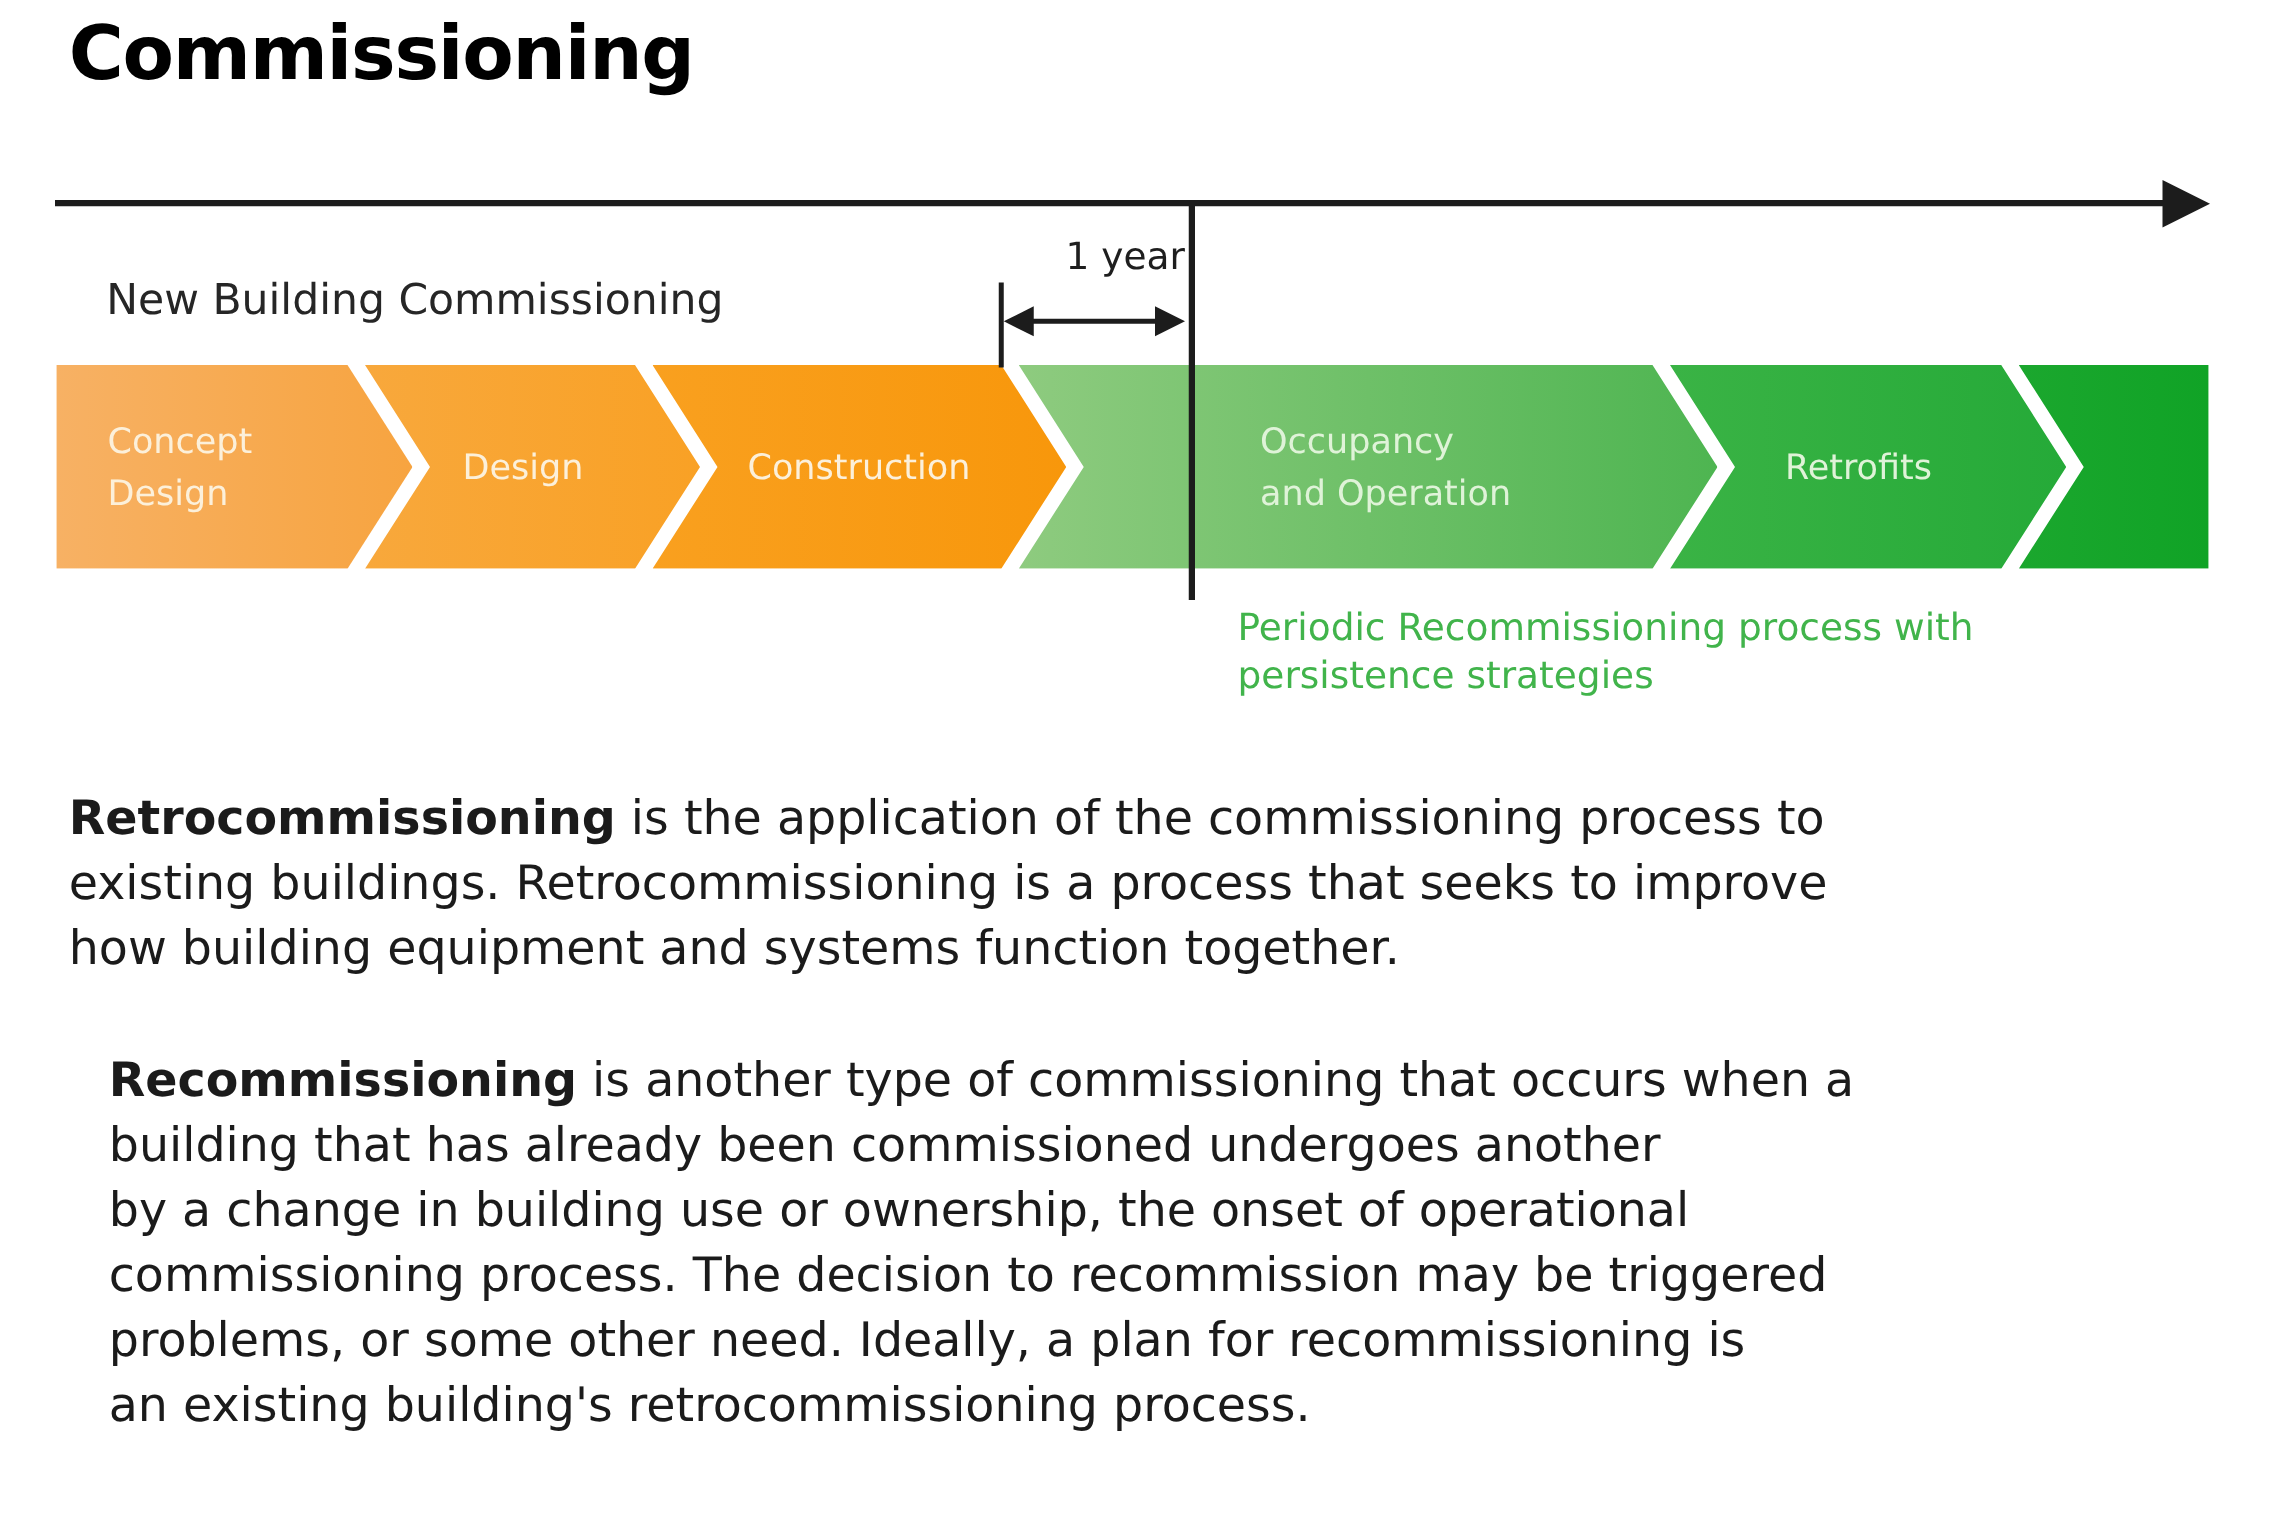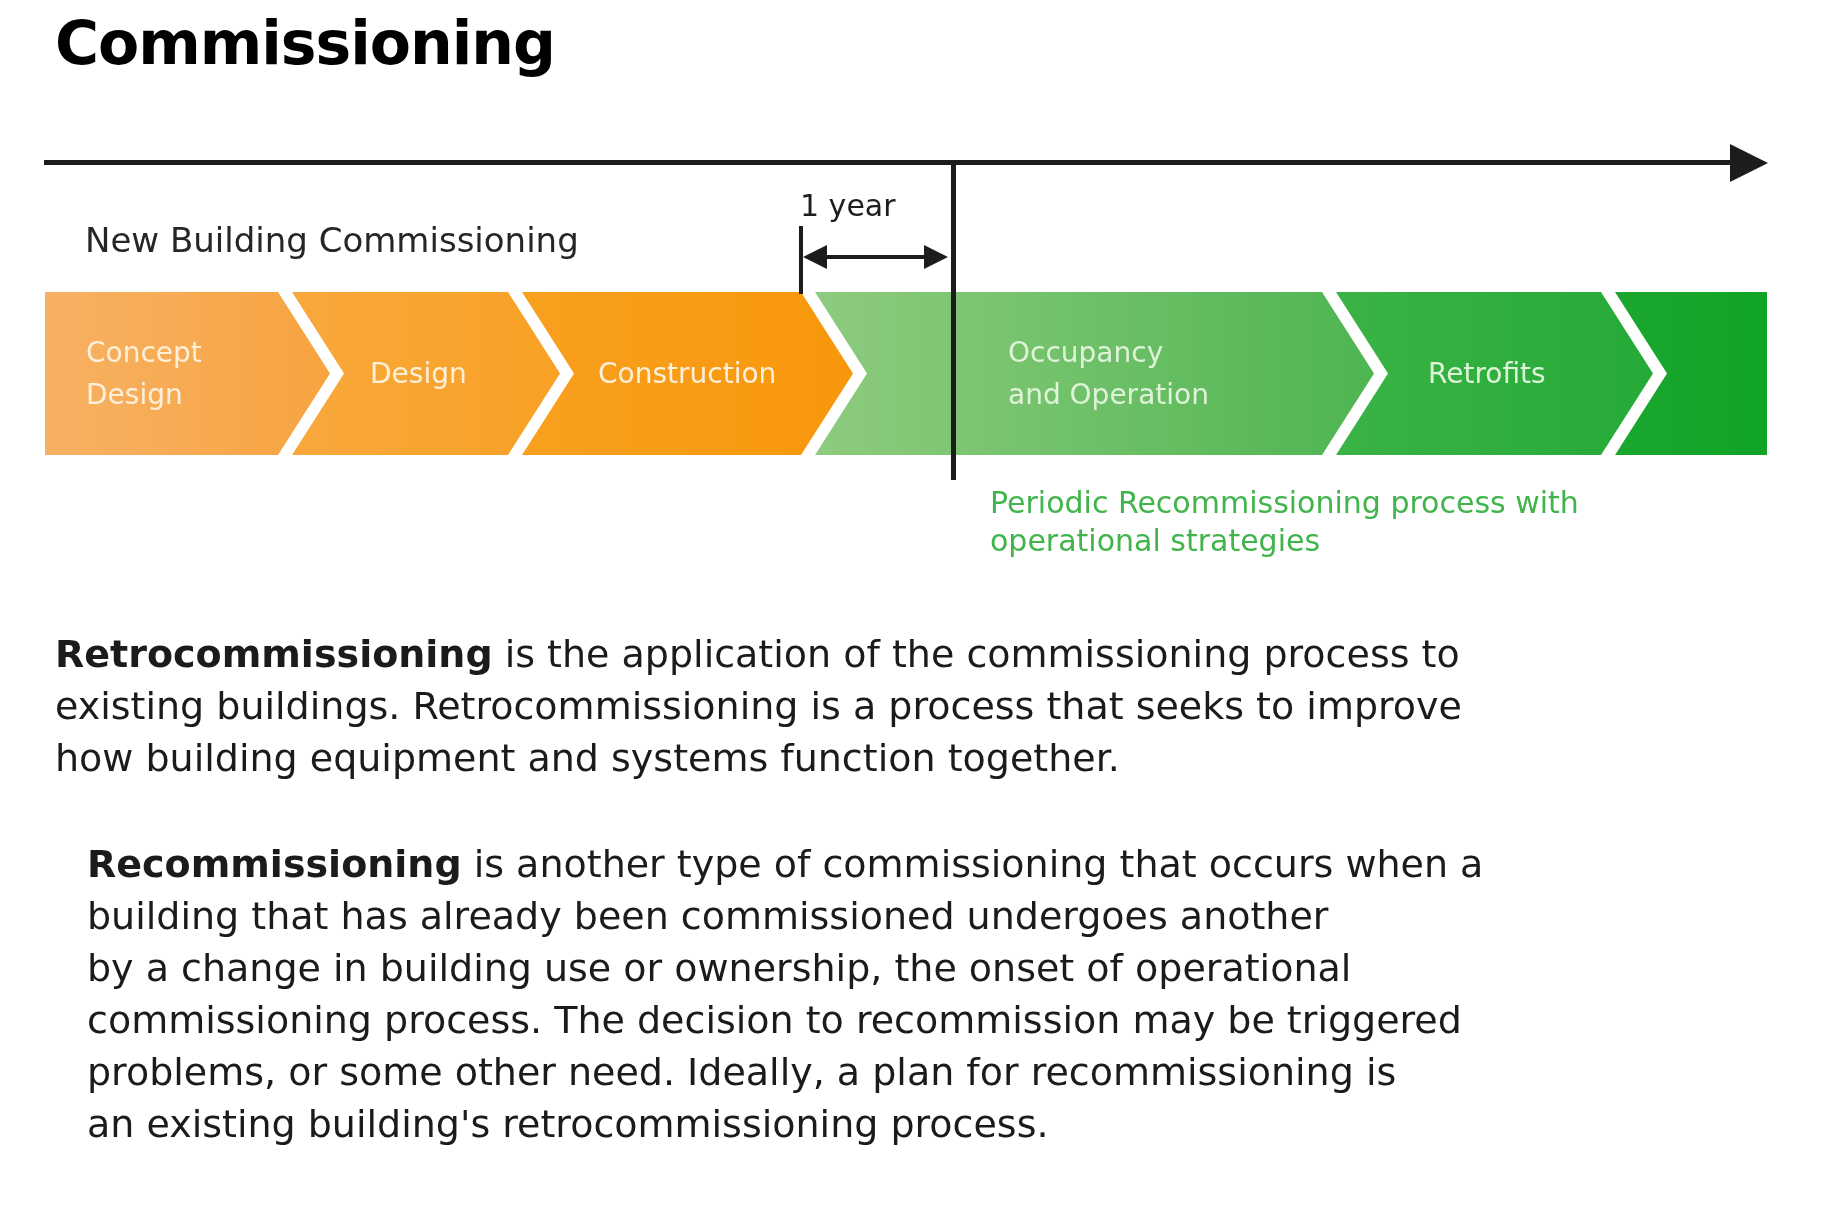--- a/index.html
+++ b/index.html
@@ -25,21 +25,21 @@
     position:absolute; left:803px; top:245px; width:0; height:0; z-index:3;
     border-right:24px solid #1c1c1c; border-top:12px solid transparent; border-bottom:12px solid transparent;
   }
   .yr-head-right{
     position:absolute; left:924px; top:245px; width:0; height:0; z-index:3;
     border-left:24px solid #1c1c1c; border-top:12px solid transparent; border-bottom:12px solid transparent;
   }
   .tl-label{position:absolute; top:220px; font-size:34px; color:#262626;}
   .tl-label.new{left:85px;}
   .tl-label.existing{left:1008px;}
-  .yr-label{position:absolute; left:800px; top:188px; width:148px; text-align:left; font-size:30px; color:#1e1e1e;}
+  .yr-label{position:absolute; left:800px; top:188px; width:148px; text-align:right; font-size:30px; color:#1e1e1e;}
   
   .seg{position:absolute; top:292px; height:163px; z-index:1;}
   .seg.first{clip-path:polygon(0 0, calc(100% - 52px) 0, 100% 50%, calc(100% - 52px) 100%, 0 100%);}
   .seg.mid{clip-path:polygon(0 0, calc(100% - 52px) 0, 100% 50%, calc(100% - 52px) 100%, 0 100%, 52px 50%);}
   .seg.last{clip-path:polygon(0 0, 100% 0, 100% 100%, 0 100%, 52px 50%);}
   .seg1{left:45px;  width:285px;}
   .seg2{left:292px; width:268px;}
   .seg3{left:522px; width:331px;}
   .seg4{left:815px; width:559px;}
   .seg5{left:1336px;width:317px;}
@@ -94,21 +94,21 @@
 
   <div class="seg-label two lbl-concept">Concept
 Design</div>
   <div class="seg-label one lbl-design">Design</div>
   <div class="seg-label one lbl-construction">Construction</div>
   <div class="seg-label two lbl-occupancy">Occupancy
 and Operation</div>
   <div class="seg-label one lbl-retrofits">Retrofits</div>
 
   <div class="annotation" style="color: rgb(65, 180, 75);">Periodic Recommissioning process with
-operational strategies</div>
+persistence strategies</div>
 
   <div class="para p1">
     <div class="pline"><span class="plead">Retrocommissioning</span><span> is the application of the commissioning process to</span></div>
     <div class="pline">existing buildings. Retrocommissioning is a process that seeks to improve</div>
     <div class="pline">how building equipment and systems function together.</div>
   </div>
 
   <div class="para p2">
     <div class="pline"><span class="plead">Recommissioning</span><span> is another type of commissioning that occurs when a</span></div>
     <div class="pline">building that has already been commissioned undergoes another</div>

